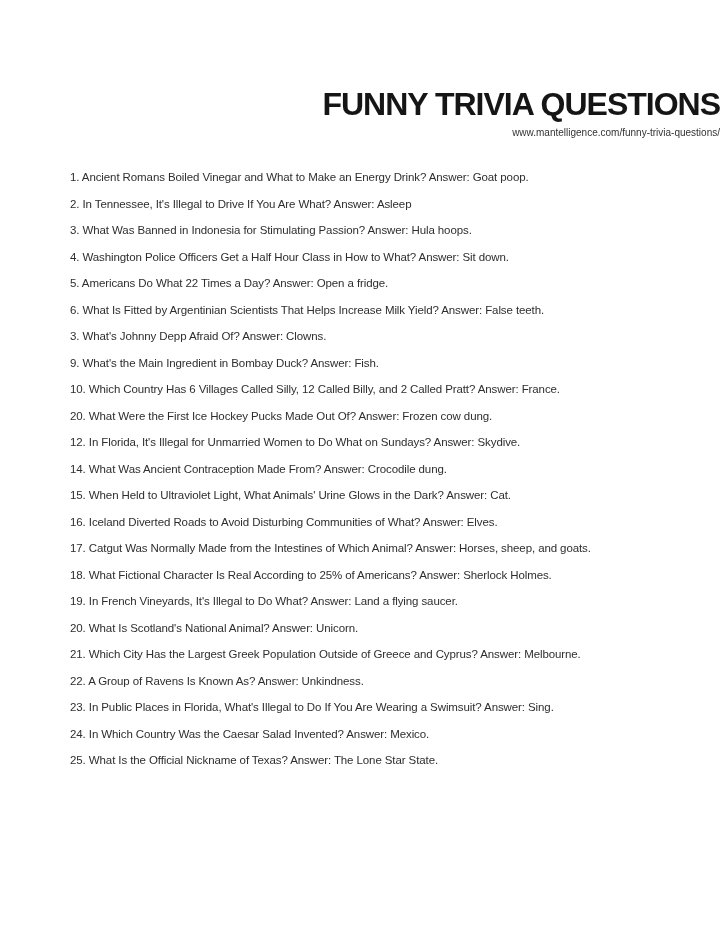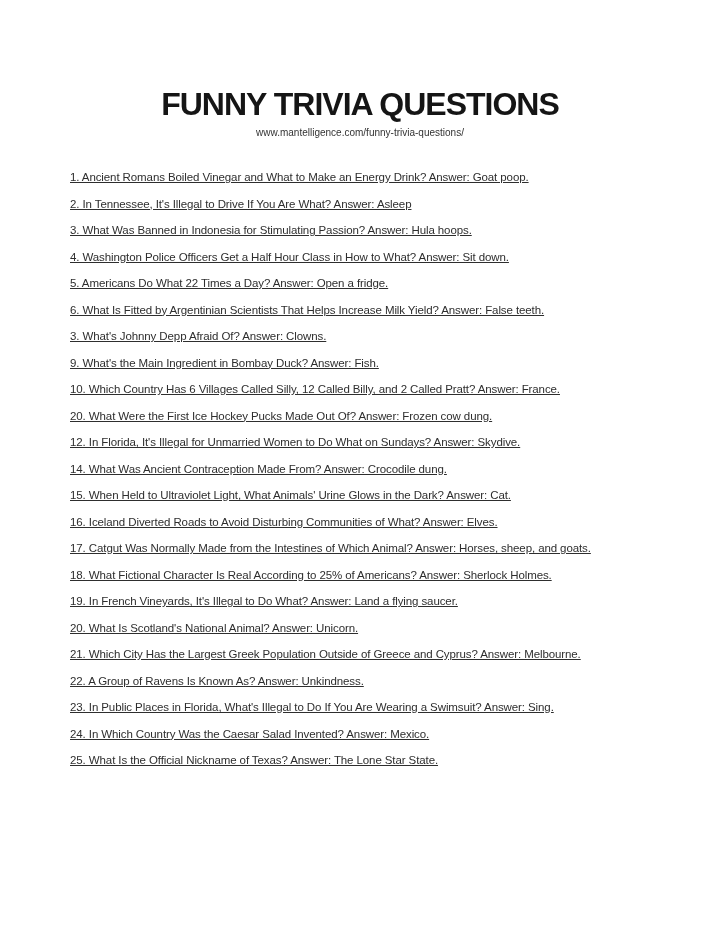--- a/index.html
+++ b/index.html
@@ -14,21 +14,21 @@
     font-family: "Liberation Sans", sans-serif;
     overflow: hidden;
   }
   .doc {
     width: 720px;
     height: 931px;
     padding-top: 89px;
     background: #ffffff;
   }
   .doc-header {
-    text-align: center;
+    text-align: right;
   }
   .doc-title {
     margin: 0;
     font-size: 32px;
     line-height: 30px;
     font-weight: bold;
     letter-spacing: -1px;
     color: #151515;
   }
   .doc-subtitle {
@@ -43,21 +43,20 @@
     padding-left: 70px;
     padding-right: 40px;
   }
   .q-line {
     margin: 0;
     font-size: 11.5px;
     letter-spacing: -0.1px;
     line-height: 26.5px;
     color: #2e2e2e;
     white-space: nowrap;
-    text-decoration: underline;
   }
 </style>
 </head>
 <body>
 
 <main class="doc">
   <header class="doc-header">
     <h1 class="doc-title">FUNNY TRIVIA QUESTIONS</h1>
     <div class="doc-subtitle">www.mantelligence.com/funny-trivia-questions/</div>
   </header>

